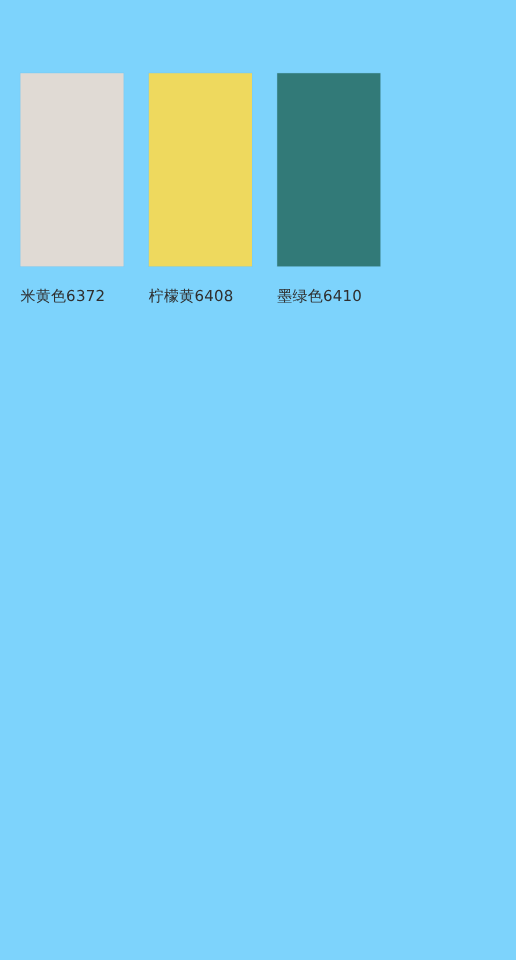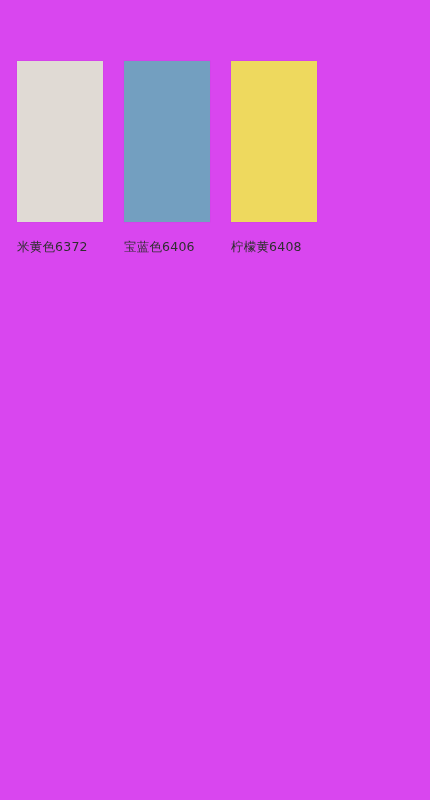--- a/index.html
+++ b/index.html
@@ -13,21 +13,21 @@
     height: 800px;
     overflow: hidden;
     font-family: "Liberation Sans", "DejaVu Sans", sans-serif;
     -webkit-font-smoothing: antialiased;
   }
 
   .palette-page {
     position: relative;
     width: 430px;
     height: 800px;
-    background: #d946ef;
+    background: #7dd3fc;
     box-sizing: border-box;
     padding: 61px 0 0 0;
   }
 
   .swatch-grid {
     display: grid;
     grid-template-columns: repeat(4, 86px);
     column-gap: 21px;
     row-gap: 26px;
     margin-left: 17px;
@@ -61,21 +61,21 @@
 </head>
 <body style="background-color: rgb(255, 255, 255);">
 
 <div class="palette-page">
   <div class="swatch-grid">
       <div class="swatch-cell">
         <div class="swatch-chip" style="background-color: rgb(224, 218, 212);"></div>
         <div class="swatch-label">米黄色6372</div>
       </div>
       <div class="swatch-cell">
-        <div class="swatch-chip" style="background-color: rgb(115, 159, 192);"></div>
-        <div class="swatch-label">宝蓝色6406</div>
+        <div class="swatch-chip" style="background-color: rgb(238, 217, 94);"></div>
+        <div class="swatch-label">柠檬黄6408</div>
       </div>
       <div class="swatch-cell">
-        <div class="swatch-chip" style="background-color: rgb(238, 217, 94);"></div>
-        <div class="swatch-label">柠檬黄6408</div>
+        <div class="swatch-chip" style="background-color: rgb(50, 122, 120);"></div>
+        <div class="swatch-label">墨绿色6410</div>
       </div>
     </div>
 </div>
 
 </body></html>

